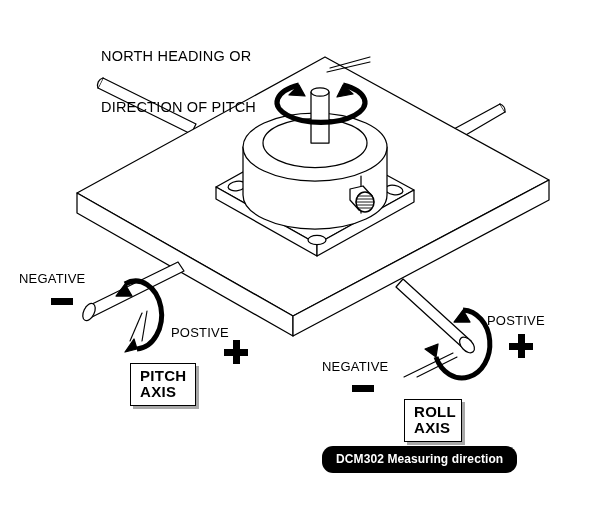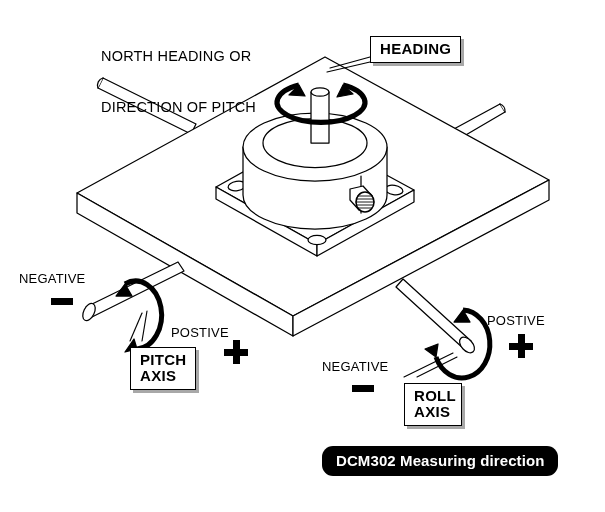--- a/index.html
+++ b/index.html
@@ -58,30 +58,31 @@
     letter-spacing: 0.3px;
     text-align: left;
     color: #000;
     box-sizing: border-box;
   }
   .callout.one-line {
     padding: 4px 9px 5px 9px;
   }
   .callout.two-line {
     padding: 4px 8px 5px 9px;
+    margin-top: 16px;
   }
 
   
   .caption-pill {
     position: absolute;
     background: #000000;
     color: #ffffff;
     border-radius: 11px;
     font-weight: bold;
-    font-size: 15px;
+    font-size: 12px;
     letter-spacing: 0.1px;
     padding: 6px 14px 7px 14px;
     box-sizing: border-box;
     white-space: nowrap;
   }
 
   
   .minus-glyph {
     position: absolute;
     background: #000000;
@@ -214,23 +215,20 @@
         <path d="M417 377 L457 357"></path>
       </g>
     </g>
   </svg>
 
   <div class="txt title-note" style="left:101px; top:14px;">
     <div>NORTH HEADING OR</div>
     <div>DIRECTION OF PITCH</div>
   </div>
 
-  <div class="callout one-line" style="left:370px; top:36px;">
-    <span>HEADING</span>
-  </div>
 
   <div class="callout two-line" style="left:130px; top:347px; width:66px;">
     <div>PITCH</div>
     <div>AXIS</div>
   </div>
 
   <div class="callout two-line" style="left:404px; top:383px; width:58px;">
     <div>ROLL</div>
     <div>AXIS</div>
   </div>

